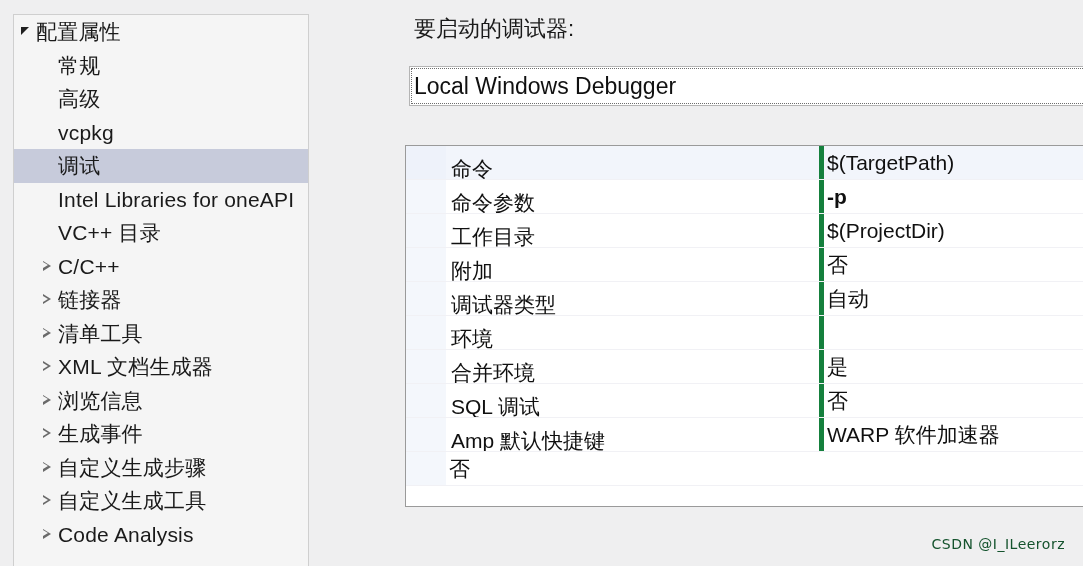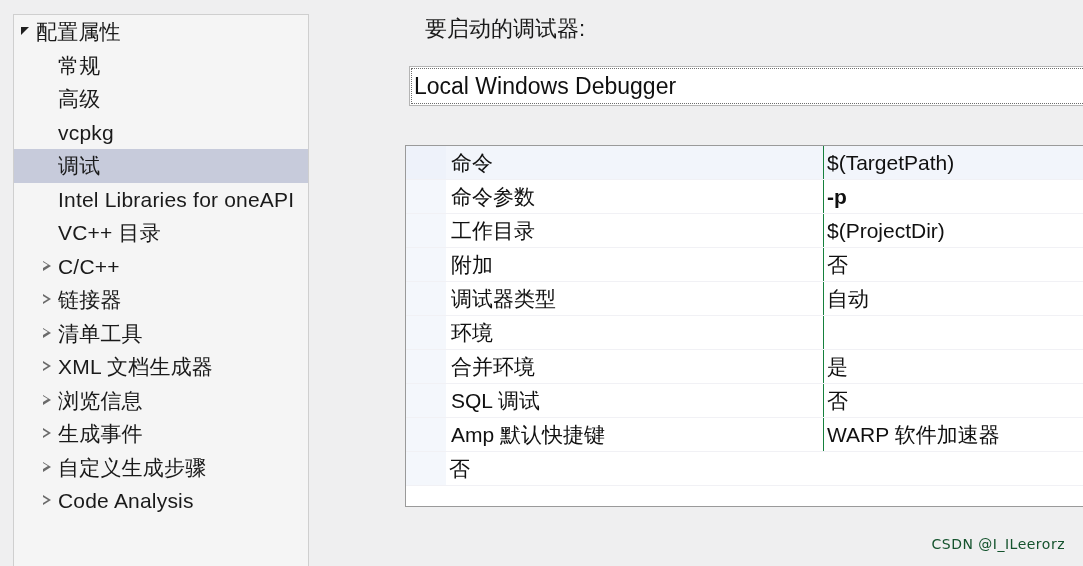--- a/index.html
+++ b/index.html
@@ -91,21 +91,21 @@
   
   #right-pane {
     position: absolute;
     left: 405px;
     top: 0;
     right: 0;
     bottom: 0;
   }
   #debugger-label {
     position: absolute;
-    left: 20px;
+    left: 9px;
     top: 14px;
     font-size: 22px;
     color: #1a1a1a;
   }
   #debugger-select {
     position: absolute;
     left: 4px;
     top: 66px;
     width: 700px;
     height: 40px;
@@ -156,24 +156,24 @@
     background: #f4f7fc;
     box-sizing: border-box;
   }
   .pg-row.first .pg-gutter { background: #eef2fa; }
   .pg-name {
     width: 378px;
     min-width: 378px;
     box-sizing: border-box;
     padding-left: 5px;
     display: flex;
-    align-items: center;
+    align-items: flex-end;
     overflow: hidden;
     white-space: nowrap;
-    border-right: 1px solid #15803d;
+    border-right: 5px solid #15803d;
   }
   .pg-name span {
     font-size: 21px;
     color: #101010;
     line-height: 1;
   }
   .pg-val {
     flex: 1;
     box-sizing: border-box;
     padding-left: 3px;
@@ -277,20 +277,26 @@
     <div class="tree-row indent-1">
       <span class="tw">
         <span class="tri-closed"></span>
       </span>
       <span class="tree-label">自定义生成步骤</span>
     </div>
     <div class="tree-row indent-1">
       <span class="tw">
         <span class="tri-closed"></span>
       </span>
+      <span class="tree-label">自定义生成工具</span>
+    </div>
+    <div class="tree-row indent-1">
+      <span class="tw">
+        <span class="tri-closed"></span>
+      </span>
       <span class="tree-label">Code Analysis</span>
     </div>
   </div>
 
 <div id="right-pane">
 
   <div id="debugger-label">要启动的调试器:</div>
 
   <div id="debugger-select">
     <span class="val">Local Windows Debugger</span>

